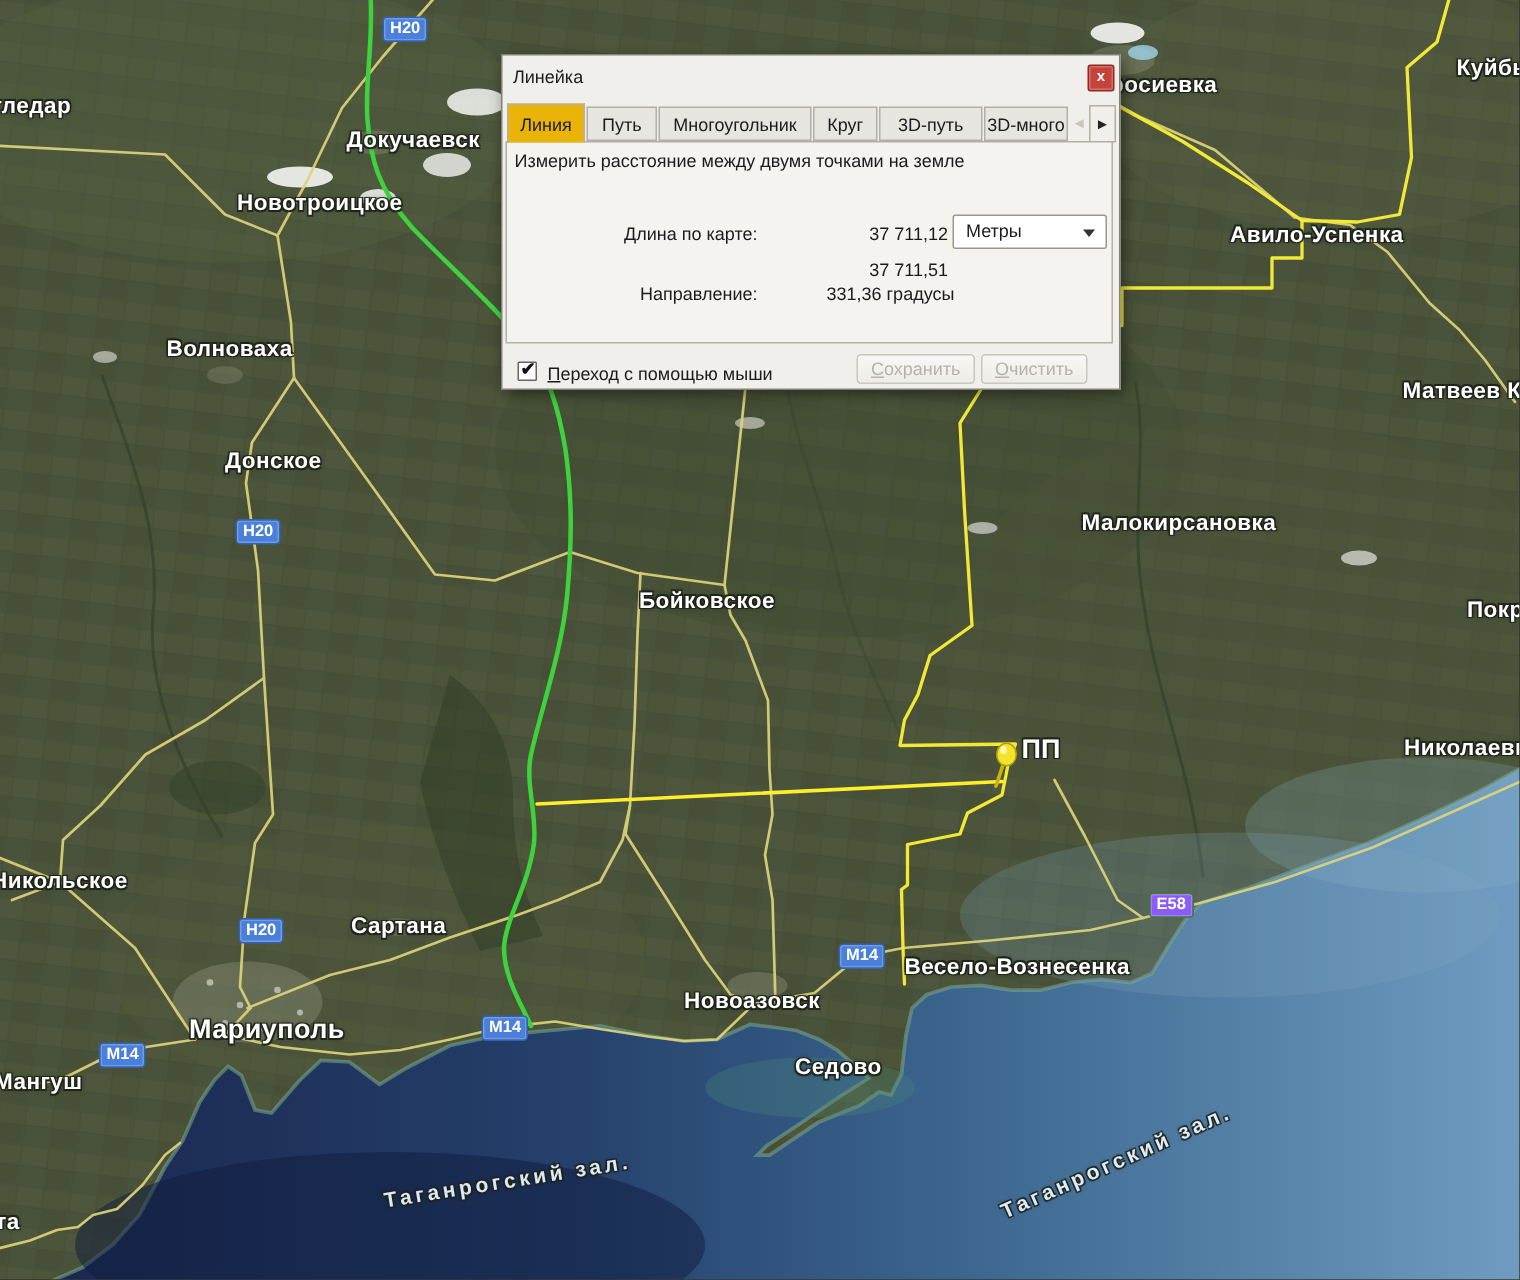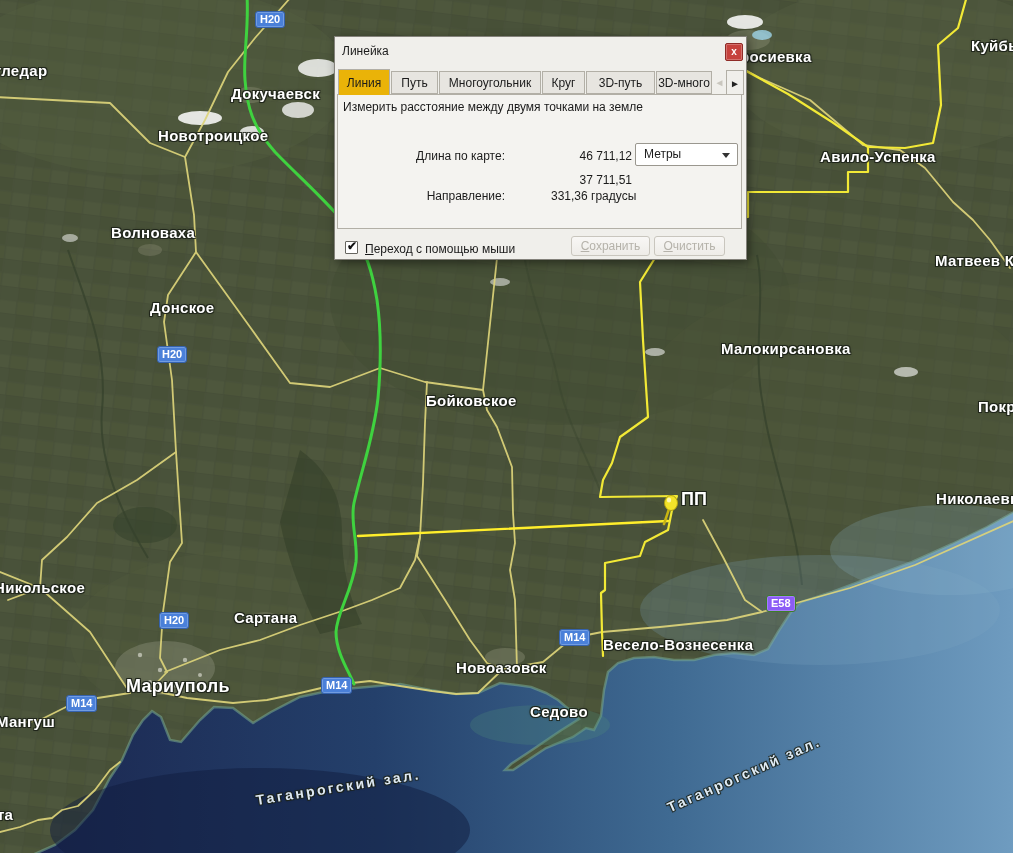--- a/index.html
+++ b/index.html
@@ -209,21 +209,21 @@
     <div class="tab" style="left:207px;width:43px">Круг</div>
     <div class="tab" style="left:251px;width:69px">3D-путь</div>
     <div class="tab" style="left:321px;width:56px">3D-много</div>
     <div class="tab-arrow" style="left:377px">◄</div>
     <div class="tab-arrow btn" style="left:391px">►</div>
 
     <div class="panel">
       <div class="desc">Измерить расстояние между двумя точками на земле</div>
 
       <div class="flabel" style="top:54px">Длина по карте:</div>
-      <div class="fvalue" style="top:54px">46 711,12</div>
+      <div class="fvalue" style="top:54px">37 711,12</div>
 
       <div class="combo">
         <span class="ctext">Метры</span>
         <span class="caret"></span>
       </div>
 
       <div class="fvalue" style="top:78px">37 711,51</div>
 
       <div class="flabel" style="top:94px">Направление:</div>
       <div style="position:absolute;left:213px;top:94px">331,36 градусы</div>

